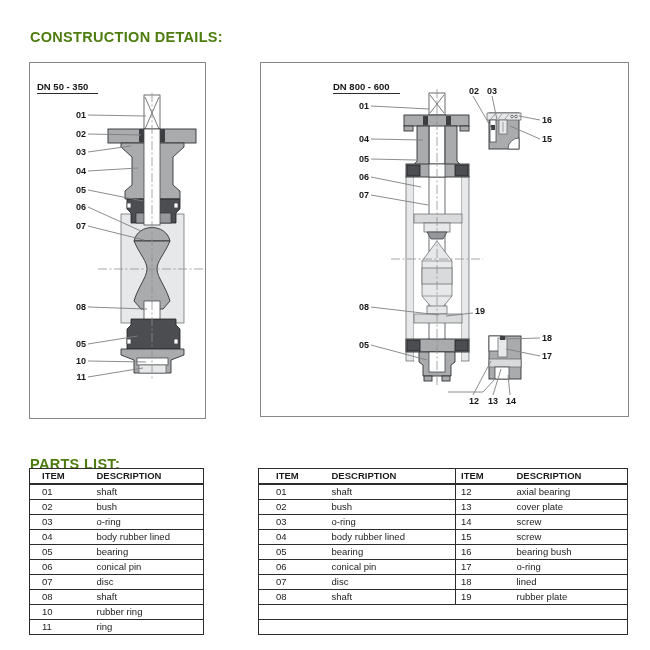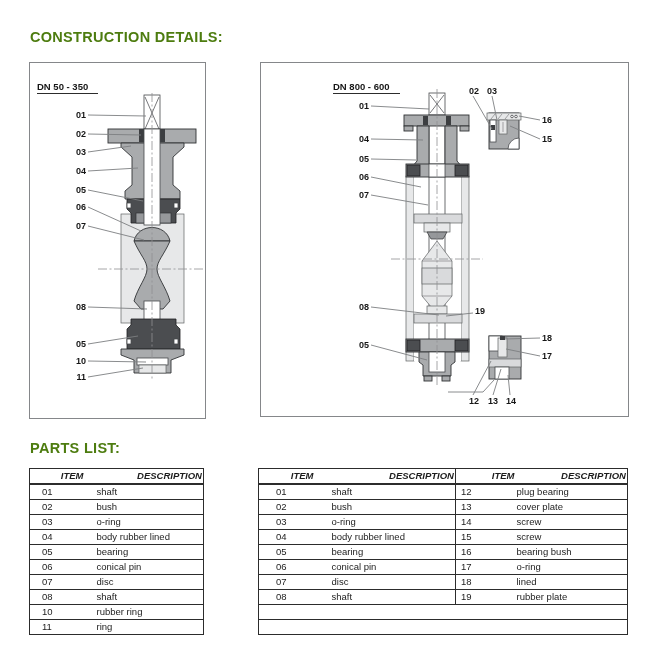--- a/index.html
+++ b/index.html
@@ -1,20 +1,20 @@
 <!DOCTYPE html>
 <html><head>
 <meta charset="utf-8">
 <style>
   html,body{margin:0;padding:0;background:#fff;}
   .page{position:relative;width:650px;height:650px;background:#fff;overflow:hidden;
         font-family:"Liberation Sans",sans-serif;color:#161616;}
   .heading{position:absolute;font-size:14.5px;font-weight:bold;letter-spacing:.3px;color:#4d7c0f;white-space:nowrap;}
   #heading-construction{left:30px;top:29px;}
-  #heading-parts{left:30px;top:440px;}
+  #heading-parts{left:30px;top:456px;}
   .dbox{position:absolute;border:1px solid #85878a;background:#fff;}
   #dbox0{left:29px;top:62px;width:175px;height:355px;}
   #dbox1{left:260px;top:62px;width:367px;height:353px;}
   .dbox svg{position:absolute;left:0;top:0;width:100%;height:100%;}
   .dn{position:absolute;font-size:9.5px;font-weight:bold;color:#161616;
       border-bottom:1px solid #2c2c2c;padding:0 10px 1px 0;white-space:nowrap;z-index:3;}
   #dn0{left:7px;top:18px;}
   #dn1{left:72px;top:18px;}
   .co{position:absolute;font-size:9px;font-weight:bold;line-height:10px;color:#161616;white-space:nowrap;z-index:3;}
   
@@ -27,21 +27,21 @@
   .wh {fill:#fff;stroke:#47494c;stroke-width:.8;}
   .hx {stroke:#55575a;stroke-width:.8;}
   .thin{stroke:#55575a;stroke-width:.5;fill:none;}
   .cl {stroke:#8f9193;stroke-width:.8;stroke-dasharray:9 2.5 2 2.5;fill:none;}
   .ln {stroke:#7d7f81;stroke-width:.9;fill:none;}
   
   table{position:absolute;border-collapse:collapse;table-layout:fixed;background:#fff;
         font-size:9.5px;color:#1c1c1c;border:1.6px solid #2c2c2c;}
   #t0{left:29px;top:468px;width:174px;height:150px;}
   #t1{left:258px;top:468px;width:369px;height:150px;}
-  th{text-align:right;font-weight:bold;border-bottom:2px solid #2c2c2c;height:12px;line-height:1;vertical-align:middle;font-style:italic;}
+  th{text-align:left;font-weight:bold;border-bottom:2px solid #2c2c2c;height:12px;line-height:1;vertical-align:middle;}
   td{border-bottom:1px solid #2c2c2c;height:12px;line-height:1;vertical-align:middle;overflow:hidden;white-space:nowrap;}
   #t0 th:nth-child(1),#t0 td:nth-child(1){padding-left:12px;}
   #t0 th:nth-child(2),#t0 td:nth-child(2){padding-left:12px;}
   #t1 th:nth-child(1),#t1 tr.r td:nth-child(1){padding-left:17px;}
   #t1 th:nth-child(2),#t1 tr.r td:nth-child(2){padding-left:17px;}
   #t1 th:nth-child(3),#t1 tr.r td:nth-child(3){padding-left:5px;border-left:1px solid #2c2c2c;}
   #t1 th:nth-child(4),#t1 tr.r td:nth-child(4){padding-left:1px;}
 </style>
 </head>
 <body>
@@ -304,21 +304,21 @@
           <th>DESCRIPTION</th>
           <th>ITEM</th>
           <th>DESCRIPTION</th>
         </tr>
       </thead>
       <tbody>
         <tr class="r">
           <td>01</td>
           <td>shaft</td>
           <td>12</td>
-          <td>plug bearing</td>
+          <td>axial bearing</td>
         </tr>
         <tr class="r">
           <td>02</td>
           <td>bush</td>
           <td>13</td>
           <td>cover plate</td>
         </tr>
         <tr class="r">
           <td>03</td>
           <td>o-ring</td>

